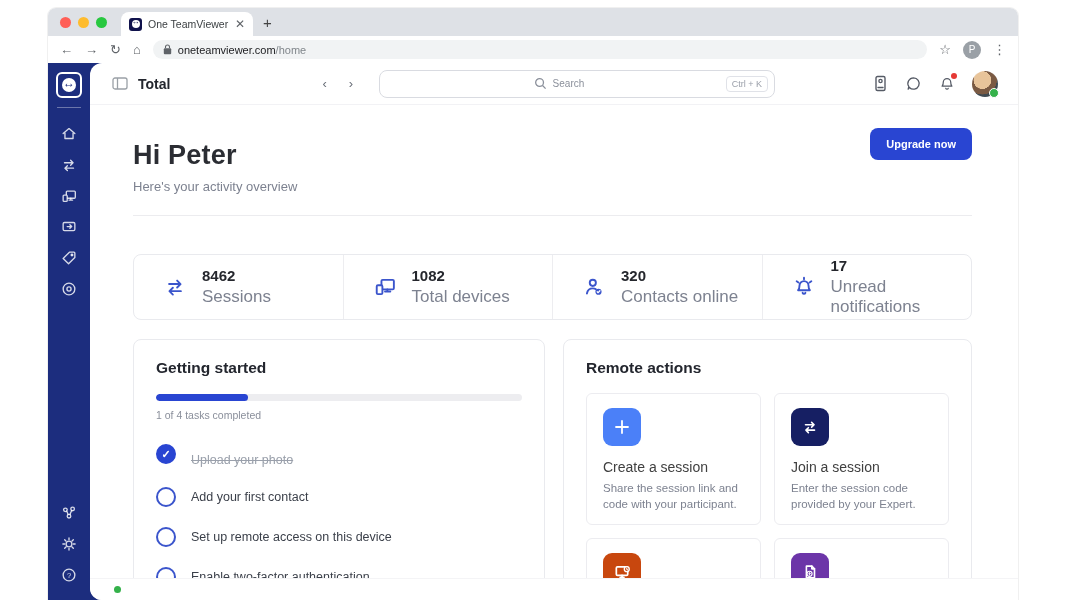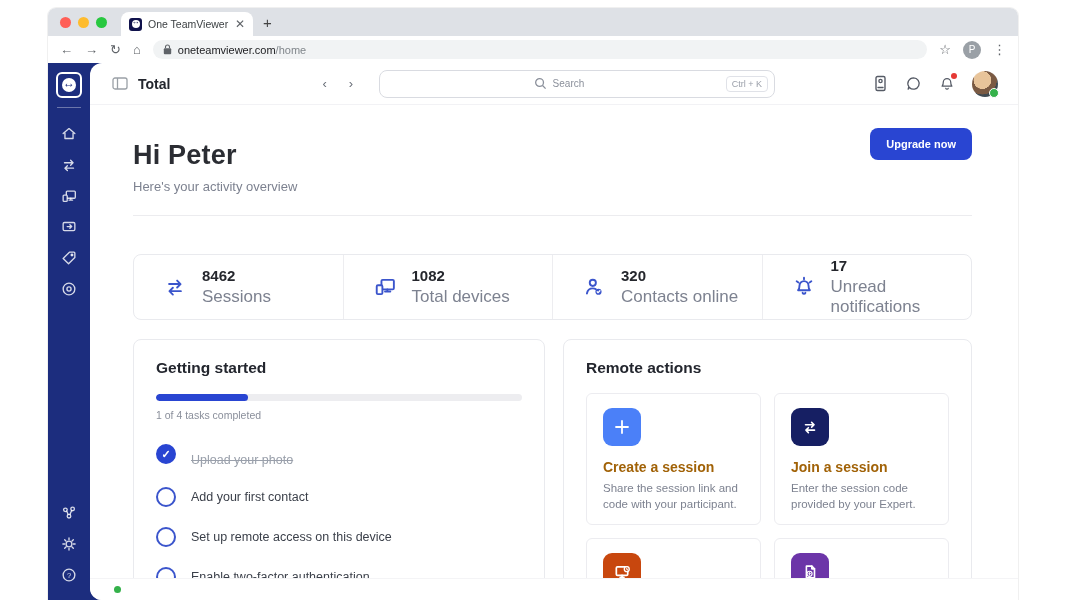--- a/index.html
+++ b/index.html
@@ -90,21 +90,21 @@
   .task-check { display:none; color:#fff; font-size:11px; font-weight:bold; }
   .task.completed .task-check { display:block; }
   .task-label { font-size:12.5px; color:#3a3f49; }
   .task.completed .task-label { color:#9aa0ab; text-decoration:line-through;margin-top:12px; }
 
   .ra-card { flex:1; }
   .tile-grid { margin-top:16px; display:grid; grid-template-columns:1fr 1fr; gap:13px; }
   .tile { border:1px solid #ececf0; border-radius:6px; padding:14px 16px 12px; }
   .tile-ico { width:38px; height:38px; border-radius:9px; display:flex; align-items:center; justify-content:center; }
   .tile-ico svg { stroke:#fff; fill:none; stroke-width:1.8; stroke-linecap:round; stroke-linejoin:round; }
-  .tile-title { font-size:14px; font-weight:bold; color:#a16207; margin-top:13px; }
+  .tile-title { font-size:14px; font-weight:normal; color:#404040; margin-top:13px; }
   .tile-desc { font-size:11.5px; color:#7d8290; margin-top:5px; line-height:1.4; }
 
   .status-bar { position:absolute; left:0; right:0; bottom:0; height:22px; background:#fff;
     border-top:1px solid #f4f4f6; display:flex; align-items:center; gap:8px; padding-left:24px; }
   .status-dot { width:7px; height:7px; border-radius:50%; background:#34b14a; }
   .status-text { font-size:10.5px; color:#5b6068; }
 </style>
 </head>
 <body>
 

